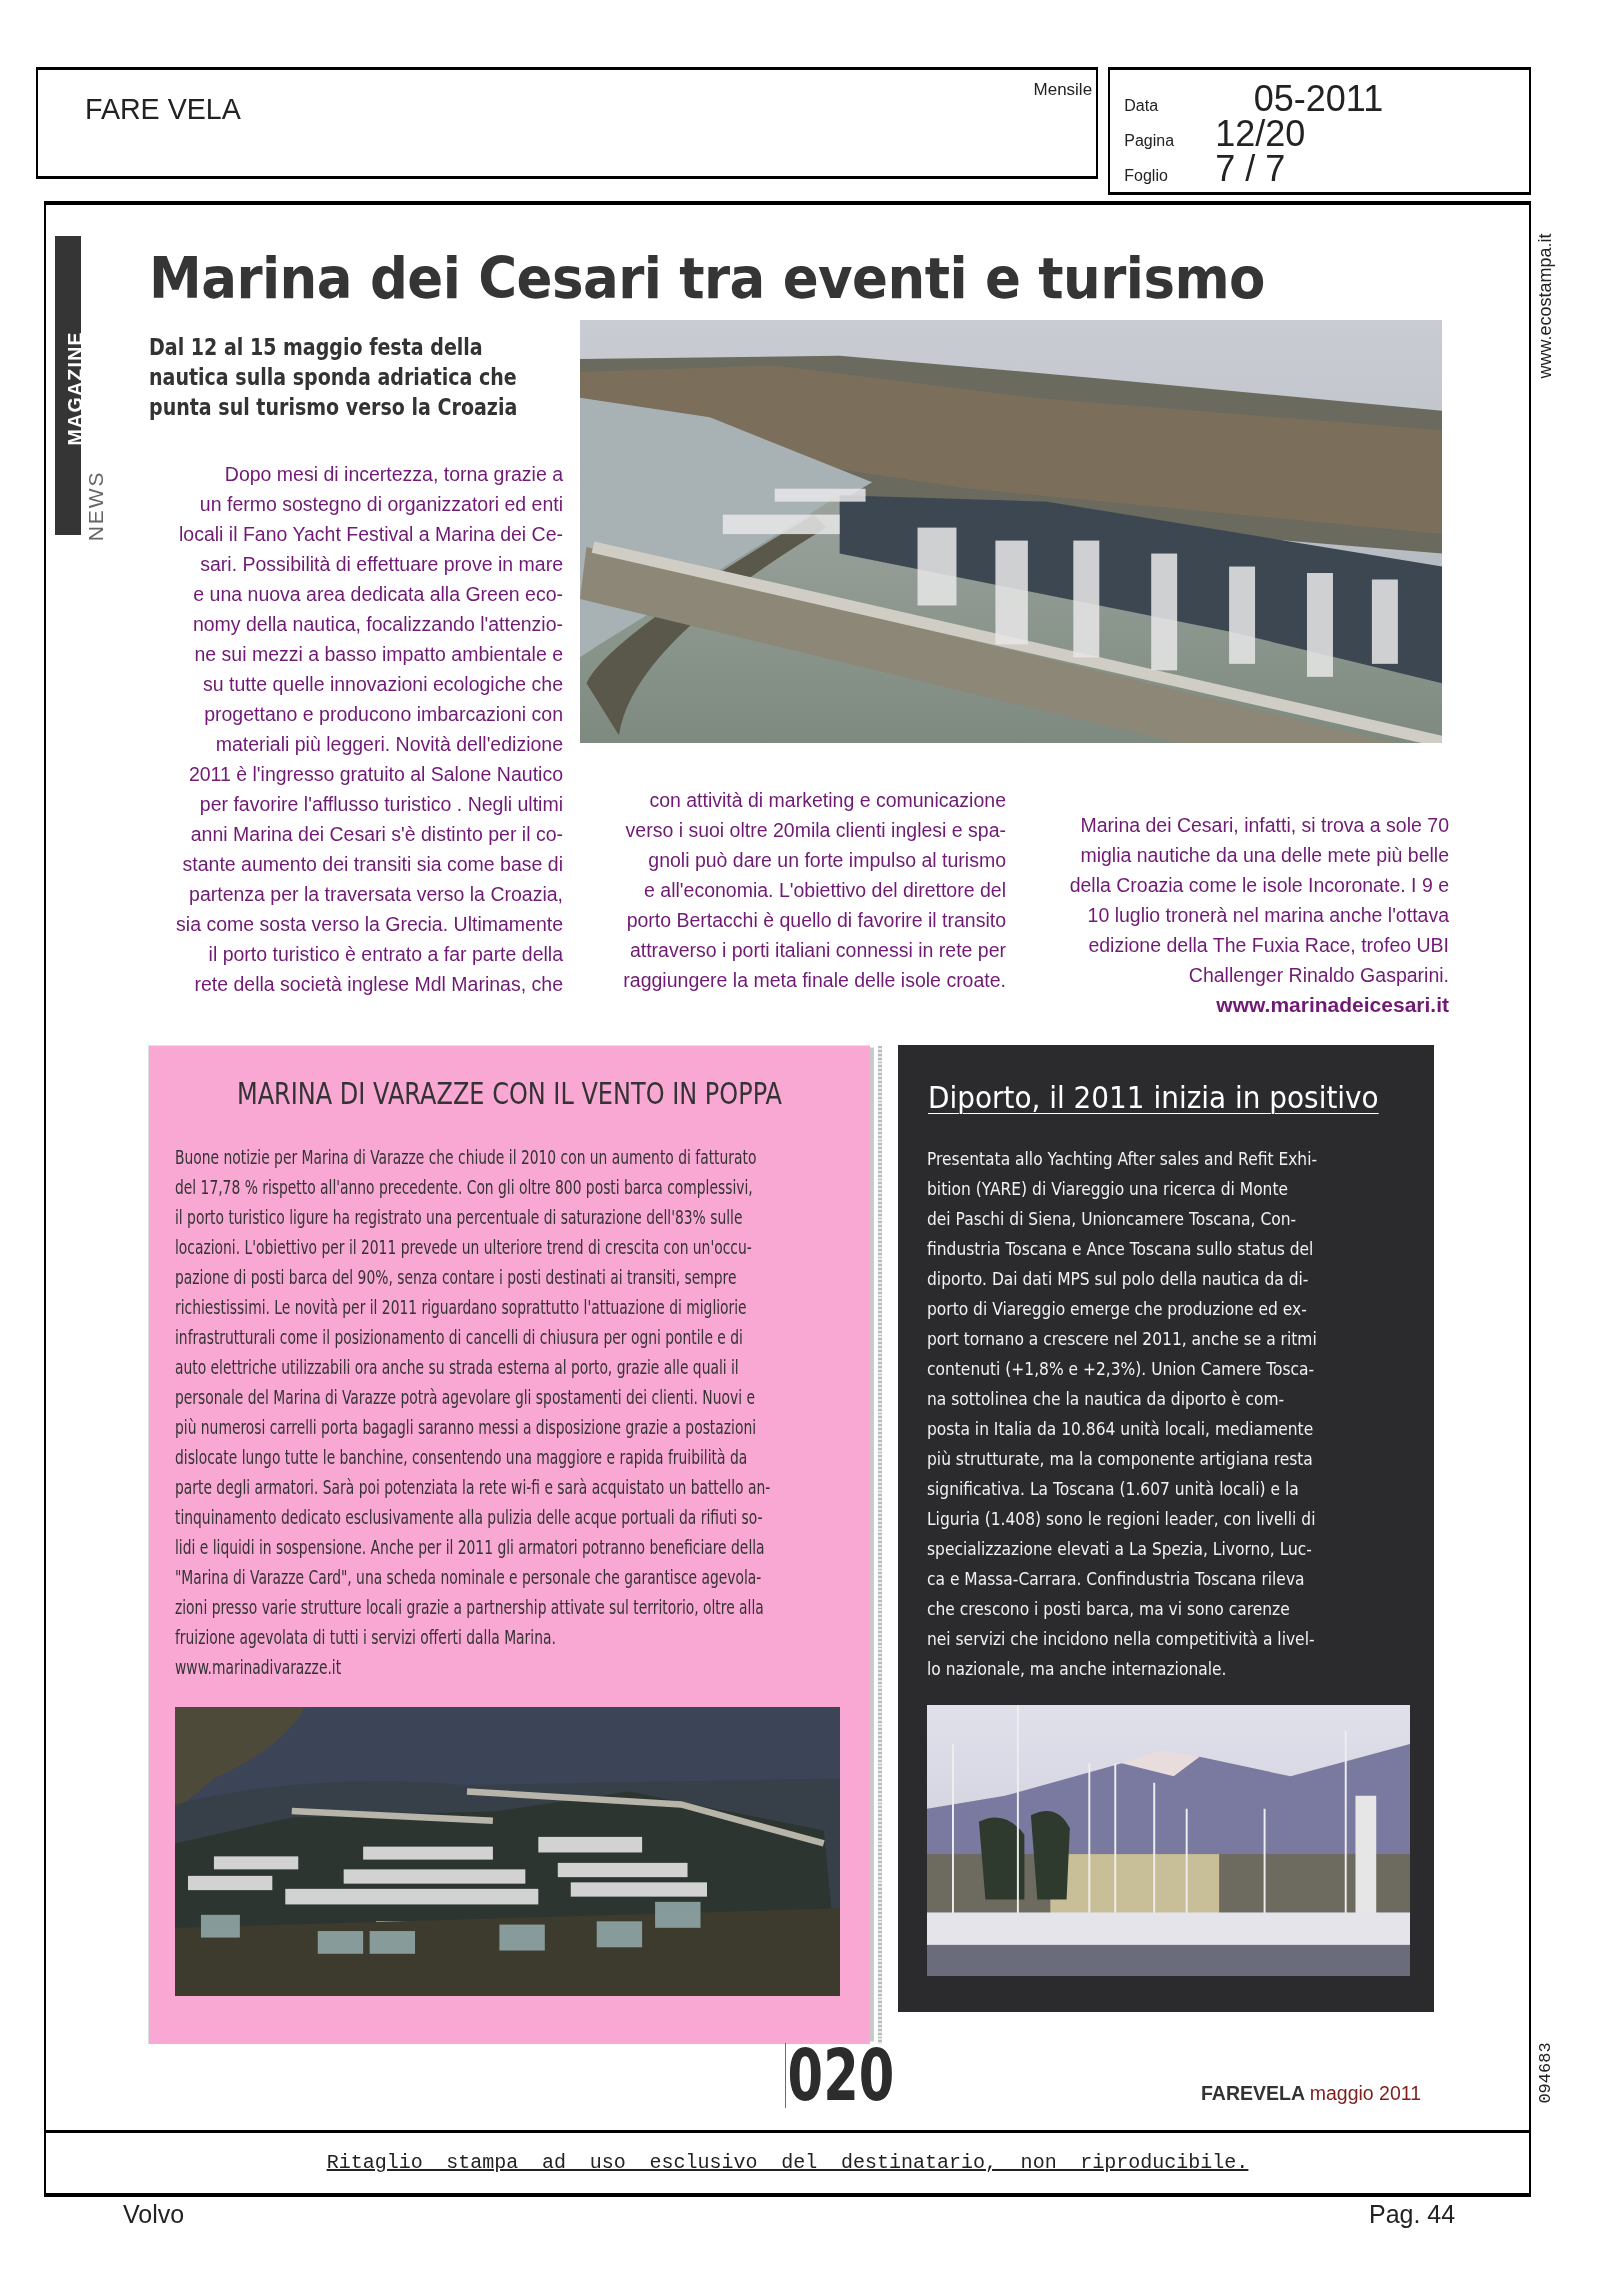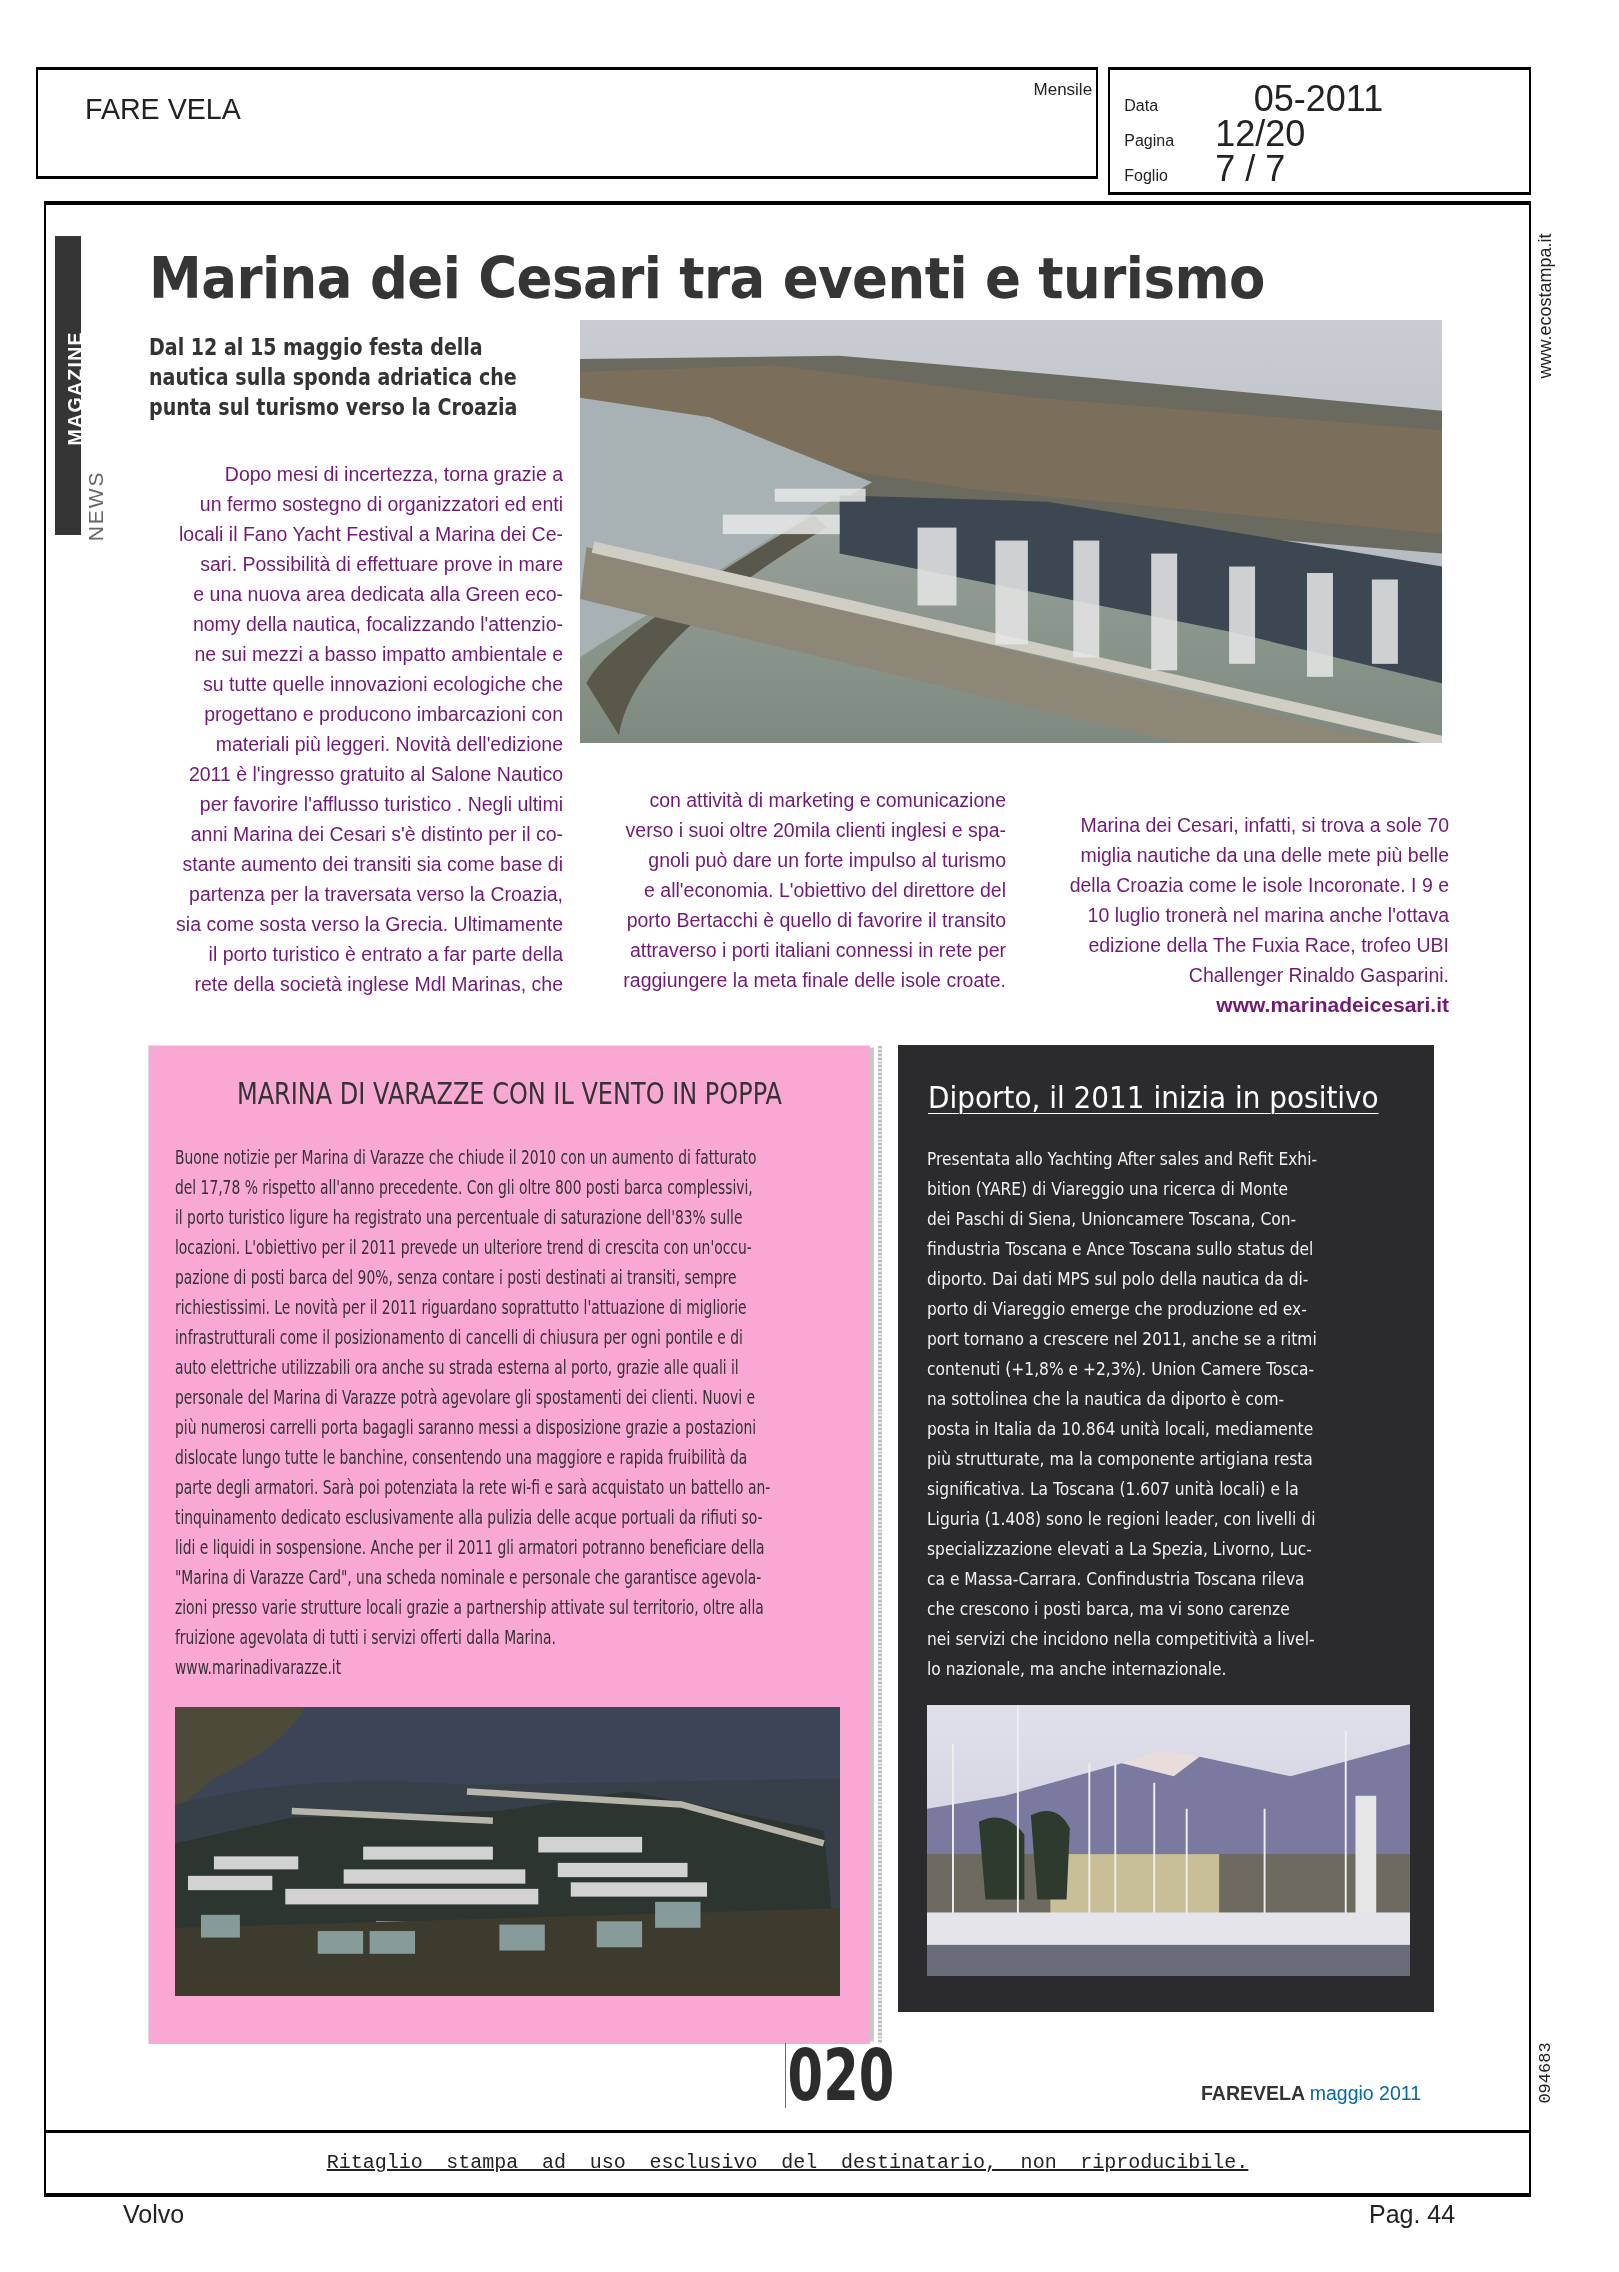--- a/index.html
+++ b/index.html
@@ -63,21 +63,21 @@
   .box-diporto { position: absolute; left: 898px; top: 1045px; width: 536px; height: 967px; background: #2b2a2d; color: #fff; }
   .d-title { position: absolute; left: 30px; top: 35px; font-size: 30px; color: #fff; text-decoration: underline; text-underline-offset: 5.2px; text-decoration-thickness: 1.3px; white-space: nowrap; font-family: "DejaVu Sans", sans-serif; transform: scaleX(0.93); transform-origin: left top; }
   .d-body { position: absolute; left: 28.6px; top: 99px; width: 493px; font-size: 18px; line-height: 30px; color: #f2f2f2; font-family: "DejaVu Sans", sans-serif; }
   .d-body .line { white-space: nowrap; transform: scaleX(0.86); transform-origin: left top; }
   .photo3 { position: absolute; left: 927px; top: 1705px; width: 483px; height: 271px; overflow: hidden; }
 
   
   .page-num { position: absolute; left: 785px; top: 2043px; font-size: 71px; font-weight: bold; color: #2c2c2c; font-family: "DejaVu Sans", sans-serif; border-left: 1.9px solid #333; padding-left: 2.6px; line-height: 65px; transform: scaleX(0.72); transform-origin: left top; }
   .mag-brand { position: absolute; left: 1201px; top: 2082px; font-size: 19.5px; white-space: nowrap; }
   .mag-brand b { color: #333; font-weight: bold; }
-  .mag-brand span { color: #0369a1; font-weight: 300; }
+  .mag-brand span { color: #7f1d1d; font-weight: 300; }
   .ghost { position: absolute; left: 71px; top: 2044px; width: 597px; height: 71px; opacity: 0.12; font-size: 65px; font-weight: bold; font-style: italic; color: #444; white-space: nowrap; overflow: hidden; }
 
   .lines > div { white-space: nowrap; }
 </style>
 </head>
 <body>
 
 <div class="hdr-left">
   <div class="pub-name">FARE VELA</div>
   <div class="freq">Mensile</div>

